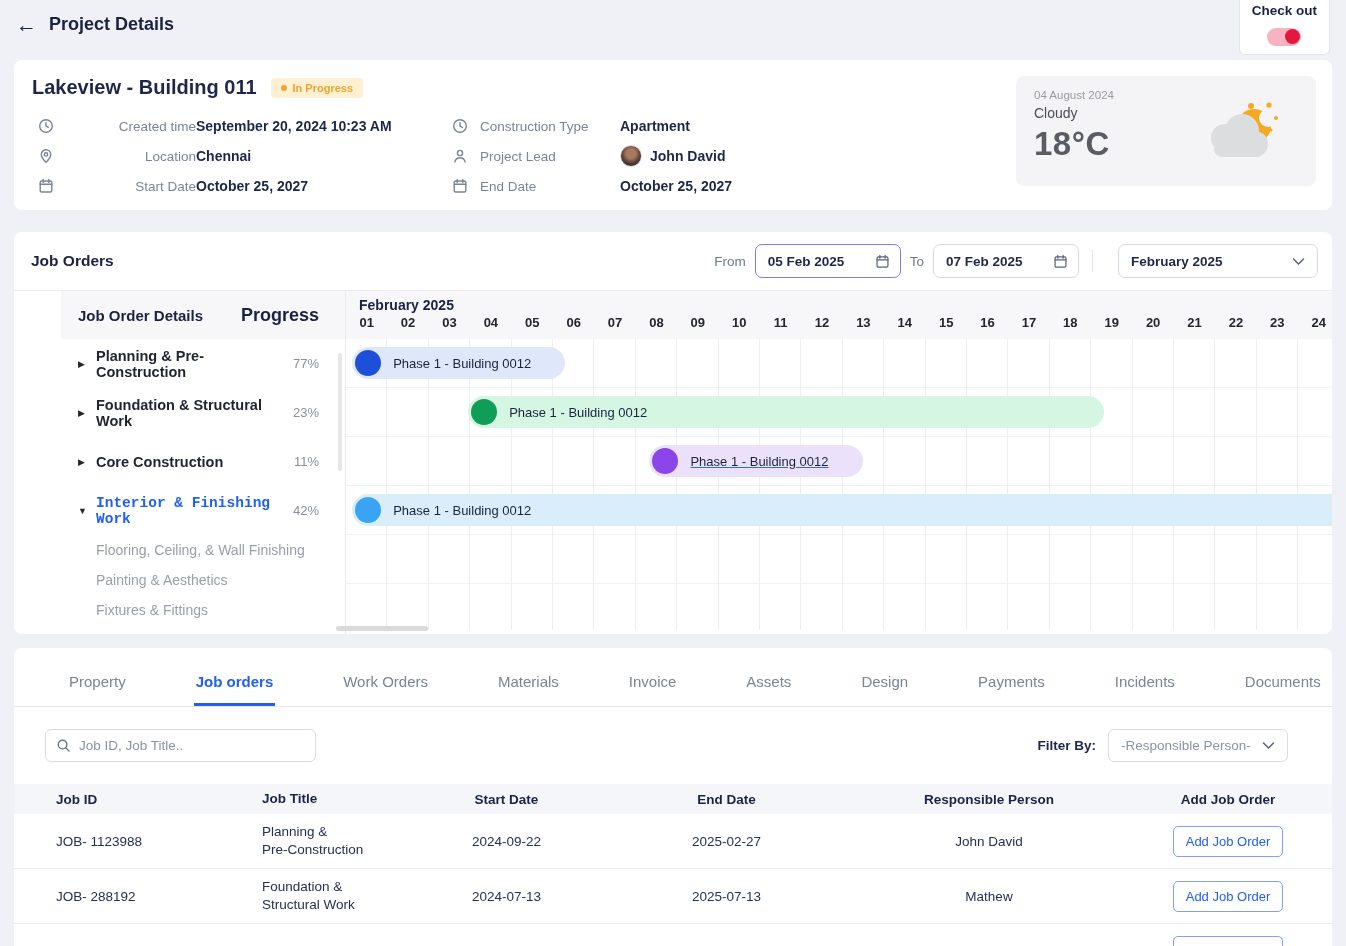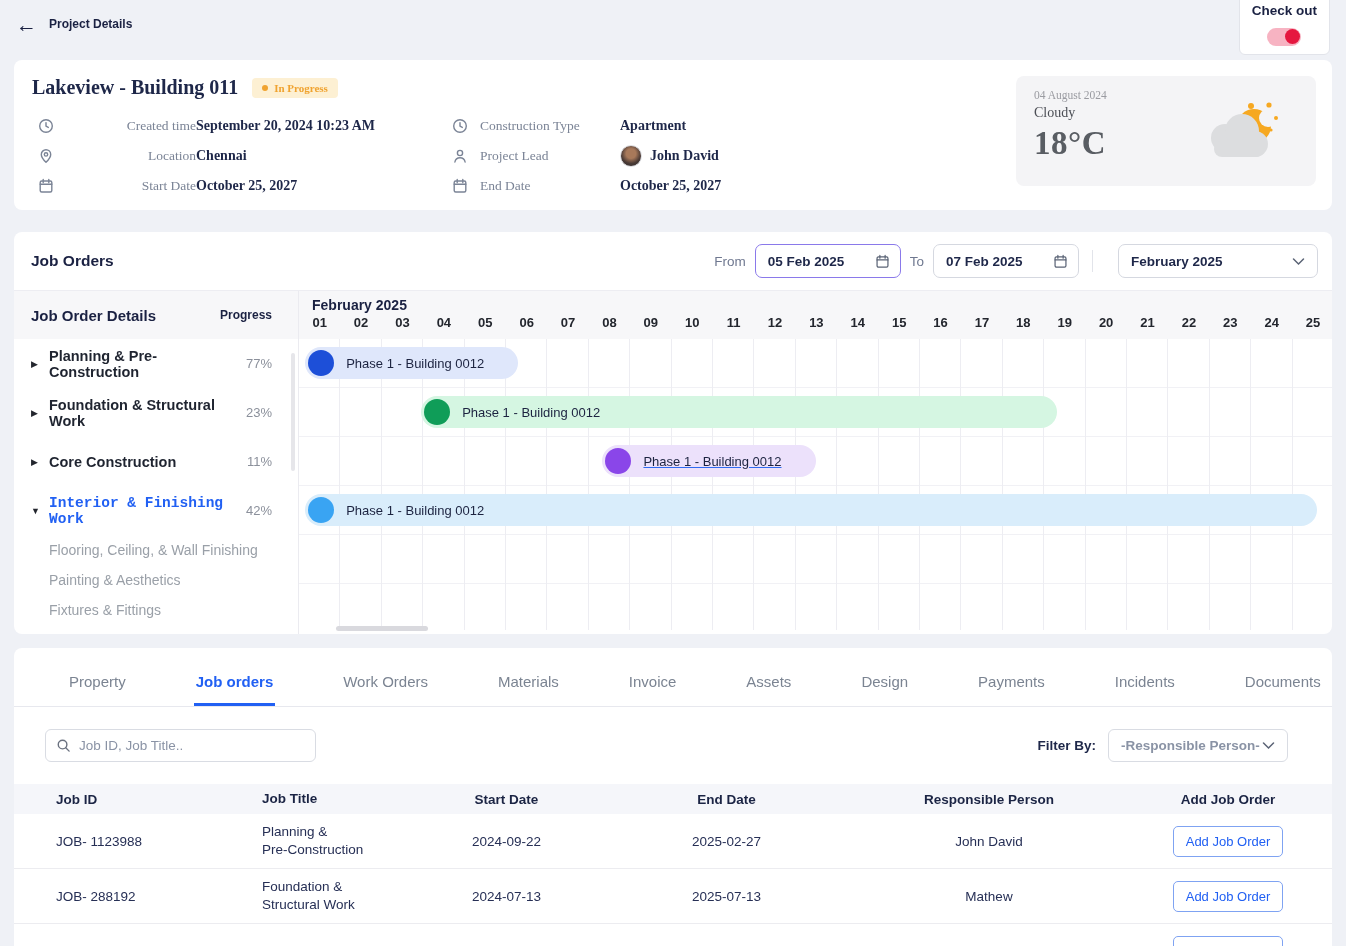--- a/index.html
+++ b/index.html
@@ -3,31 +3,31 @@
 <meta charset="utf-8">
 <style>
   * { margin:0; padding:0; box-sizing:border-box; }
   html,body { width:1346px; height:946px; overflow:hidden; }
   body { font-family:"Liberation Sans", sans-serif; background:#eff1f6; color:#1e2749; position:relative; }
 
   
   .topbar { height:48px; display:flex; align-items:center; justify-content:space-between; padding:0 16px 0 16px; }
   .topbar-left { display:flex; align-items:center; gap:12px; }
   .back-arrow { font-size:21px; color:#1a2142; cursor:pointer; line-height:1; }
-  .page-title { font-size:12px; font-weight:bold; color:#1a2142; }
+  .page-title { font-size:18px; font-weight:bold; color:#1a2142; }
   .checkout-box { display:flex; align-items:center; gap:10px; background:#fff; border:1px solid #e2e4ea; border-radius:6px; padding:8px 12px;flex-direction:column; }
   .checkout-label { font-size:13.5px; font-weight:600; color:#1a2142; }
   .toggle { width:34px; height:18px; border-radius:9px; background:#f7b3c2; position:relative; cursor:pointer; }
   .toggle .knob { position:absolute; right:1.5px; top:1.5px; width:15px; height:15px; border-radius:50%; background:#e5173f; }
 
   
   .card { background:#fff; border-radius:8px; margin:0 14px; }
 
   
-  .project-card { height:150px; padding:16px 18px 14px 18px; position:relative; margin-top:12px;font-family:Liberation Serif, serif; }
+  .project-card { height:150px; padding:16px 18px 14px 18px; position:relative; margin-top:12px; }
   .project-title-row { display:flex; align-items:center; gap:14px; margin-bottom:12px; }
   .project-name { font-size:20px; font-weight:bold; color:#1e2749; }
   .status-badge { display:inline-flex; align-items:center; gap:6px; background:#fdf0d3; color:#f0a330; font-size:11px; font-weight:600; padding:4px 10px; border-radius:4px; }
   .status-dot { width:6px; height:6px; border-radius:50%; background:#f0a330; }
   .fields-wrap { display:flex; }
   .fields-col { display:flex; flex-direction:column; }
   .fields-col.col1 { width:420px; padding-left:6px;text-align:right; }
   .fields-col.col2 { width:380px; }
   .field-row { display:flex; align-items:center; height:30px; }
   .f-icon { width:17px; height:17px; margin-right:11px; flex:0 0 17px; display:flex; align-items:center; }
@@ -52,24 +52,24 @@
   .ctl-label { font-size:13.5px; color:#6f7890; }
   .date-input { width:146px; height:34px; border:1px solid #d5d8e0; border-radius:7px; display:flex; align-items:center; justify-content:space-between; padding:0 10px 0 12px; background:#fff; cursor:pointer; }
   .date-input.focused { border:1.5px solid #8a79ea;gap:12px; }
   .date-input .dtext { font-size:13.5px; font-weight:600; color:#1e2749; }
   .cal-icon svg, .chev svg { display:block; }
   .ctl-divider { width:1px; height:22px; background:#e2e4ea; margin:0 4px; }
   .month-select { width:200px; height:34px; border:1px solid #d5d8e0; border-radius:7px; display:flex; align-items:center; justify-content:space-between; padding:0 12px; background:#fff; cursor:pointer; margin-left:12px; }
   .month-select .dtext { font-size:13.5px; font-weight:600; color:#1e2749; }
 
   .gantt-wrap { display:flex; height:344px; border-top:1px solid #ededf2; }
-  .panel { width:285px; flex:0 0 285px; border-right:1px solid #ebebf0; position:relative; }
+  .panel { width:285px; flex:0 0 285px; border-right:1px solid #ebebf0; position:relative;margin-left:47px; }
   .panel-header { height:48px; background:#f7f7f9; display:flex; align-items:center; justify-content:space-between; padding:0 26px 0 17px; }
   .panel-header-title { font-size:15px; font-weight:bold; color:#1a2142; }
-  .panel-header-progress { font-size:12px; font-weight:bold; color:#1a2142; }
+  .panel-header-progress { font-size:18px; font-weight:bold; color:#1a2142; }
   .panel-items { position:relative; }
   .pi-row { height:49px; display:flex; align-items:center; padding:0 26px 0 17px; cursor:pointer; }
   .pi-arrow { font-size:9px; color:#23262e; width:18px; flex:0 0 18px; }
   .pi-label { font-size:14.5px; font-weight:bold; color:#1f2430; flex:1; }
   .pi-label.active { color:#2160f3;font-family:Liberation Mono, monospace; }
   .pi-progress { font-size:13px; color:#8b909b; }
   .pi-child { height:30px; display:flex; align-items:center; padding-left:35px; font-size:14px; color:#9aa0a8; cursor:pointer; }
   .panel-scrollbar { position:absolute; right:3px; top:62px; width:4px; height:118px; background:#e6e6ea; border-radius:2px; }
 
   .gantt { flex:1; position:relative; overflow:hidden; }
@@ -95,21 +95,21 @@
   .tab.active { color:#2160f3; font-weight:600; border-bottom:3px solid #2160f3; padding-bottom:13px; }
 
   .filter-row { height:77px; display:flex; align-items:center; justify-content:space-between; padding:0 44px 0 31px; }
   .search-box { width:271px; height:33px; border:1px solid #d9dce3; border-radius:6px; display:flex; align-items:center; padding:0 10px; gap:8px; background:#fff; }
   .search-box svg { flex:0 0 15px; }
   .search-box input { border:none; outline:none; flex:1; font-size:13.5px; font-family:"Liberation Sans", sans-serif; color:#0f766e; background:transparent; }
   .search-box input::placeholder { color:#8a93a5; }
   .filter-group { display:flex; align-items:center; gap:12px; }
   .filter-label { font-size:13.5px; font-weight:600; color:#1e2749; }
   .filter-select { width:180px; height:33px; border:1px solid #d9dce3; border-radius:6px; display:flex; align-items:center; justify-content:space-between; padding:0 12px; cursor:pointer; background:#fff; }
-  .filter-select .dtext { font-size:13.5px; color:#8a93a5;font-weight:bold; }
+  .filter-select .dtext { font-size:13.5px; color:#8a93a5; }
 
   .theader { height:30px; background:#f5f6fa; display:grid; grid-template-columns:210px 190px 185px 255px 270px 1fr; align-items:center; }
   .th { font-size:13.5px; font-weight:bold; color:#1b2444; }
   .trow { height:55px; display:grid; grid-template-columns:210px 190px 185px 255px 270px 1fr; align-items:center; border-bottom:1px solid #ececf0; }
   .tcell { font-size:13.5px; color:#262f55; }
   .c1 { padding-left:42px; }
   .c2 { padding-left:38px; white-space:pre-line; line-height:1.35; }
   .c3,.c4,.c5,.c6 { text-align:center; }
   .c6 { display:flex; justify-content:center; }
   .add-btn { font-family:"Liberation Sans", sans-serif; font-size:13px; color:#2160f3; background:#fff; border:1px solid #7fa3f2; border-radius:5px; padding:7px 12px; cursor:pointer; white-space:nowrap; }

